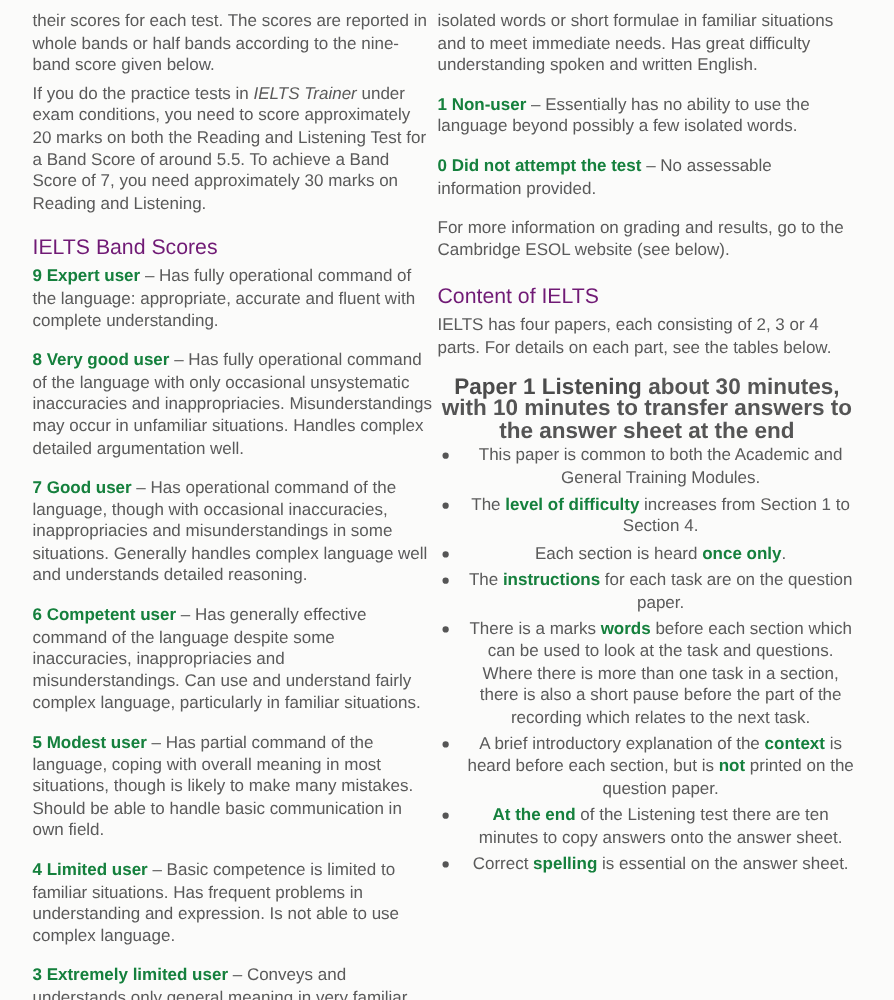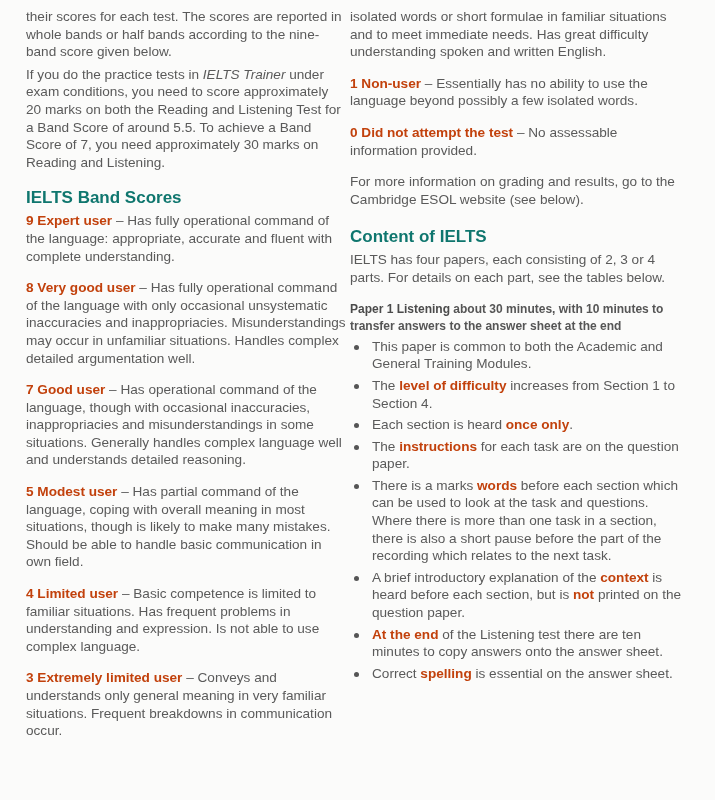--- a/index.html
+++ b/index.html
@@ -9,44 +9,45 @@
     font-family:"Liberation Sans", sans-serif;
     color:#5a5a5a;
   }
   .page { position:relative; width:704px; height:800px; }
   .col { position:absolute; top:8px; }
   .col-left { left:26px; width:320px; }
   .col-right { left:350px; width:335px; }
   p { margin:0; font-size:13.6px; line-height:17.6px; }
   .gap-s { margin-top:5px; }
   .gap-m { margin-top:14px; }
-  b { color:#c2410c; font-weight:bold; }
+  b { color:#15803d; font-weight:bold; }
   h2 {
-    margin:0; font-size:17px; line-height:22px; color:#0f766e; font-weight:bold;
+    margin:0; font-size:17px; line-height:22px; color:#701a75; font-weight:normal;
   }
-  .paper-head { font-size:12px; line-height:17.6px; color:#4b4b4b; font-weight:bold; }
+  .paper-head { font-size:18px; line-height:17.6px; color:#4b4b4b; font-weight:bold;text-align:center; }
   .paper-head .normal { font-weight:bold; color:#555; }
-  ul { list-style:none; margin:2px 0 0 0; padding:0; }
+  ul { list-style:none; margin:2px 0 0 0; padding:0;text-align:center; }
   li { position:relative; padding-left:22px; font-size:13.6px; line-height:17.6px; margin-bottom:4px; }
   li::before {
     content:""; position:absolute; left:4px; top:7px; width:5px; height:5px; border-radius:50%; background:#555;
   }
 </style>
 </head>
 <body>
 
 <div class="page">
   <div class="col col-left">
     <p>their scores for each test. The scores are reported in whole bands or half bands according to the nine-band score given below.</p>
     <p class="gap-s"><span>If you do the practice tests in </span><em>IELTS Trainer</em><span> under exam conditions, you need to score approximately 20 marks on both the Reading and Listening Test for a Band Score of around 5.5. To achieve a Band Score of 7, you need approximately 30 marks on Reading and Listening.</span></p>
     <h2 class="gap-m" style="margin-top:16px">IELTS Band Scores</h2>
     <div>
       <p style="margin-top:3px"><b>9 Expert user</b><span> – Has fully operational command of the language: appropriate, accurate and fluent with complete understanding.</span></p>
       <p class="gap-m"><b>8 Very good user</b><span> – Has fully operational command of the language with only occasional unsystematic inaccuracies and inappropriacies. Misunderstandings may occur in unfamiliar situations. Handles complex detailed argumentation well.</span></p>
       <p class="gap-m"><b>7 Good user</b><span> – Has operational command of the language, though with occasional inaccuracies, inappropriacies and misunderstandings in some situations. Generally handles complex language well and understands detailed reasoning.</span></p>
+      <p class="gap-m"><b>6 Competent user</b><span> – Has generally effective command of the language despite some inaccuracies, inappropriacies and misunderstandings. Can use and understand fairly complex language, particularly in familiar situations.</span></p>
       <p class="gap-m"><b>5 Modest user</b><span> – Has partial command of the language, coping with overall meaning in most situations, though is likely to make many mistakes. Should be able to handle basic communication in own field.</span></p>
       <p class="gap-m"><b>4 Limited user</b><span> – Basic competence is limited to familiar situations. Has frequent problems in understanding and expression. Is not able to use complex language.</span></p>
       <p class="gap-m"><b>3 Extremely limited user</b><span> – Conveys and understands only general meaning in very familiar situations. Frequent breakdowns in communication occur.</span></p>
 
     </div>
   </div>
 
   <div class="col col-right">
     <p>isolated words or short formulae in familiar situations and to meet immediate needs. Has great difficulty understanding spoken and written English.</p>
     <p class="gap-m"><b>1 Non-user</b><span> – Essentially has no ability to use the language beyond possibly a few isolated words.</span></p>

